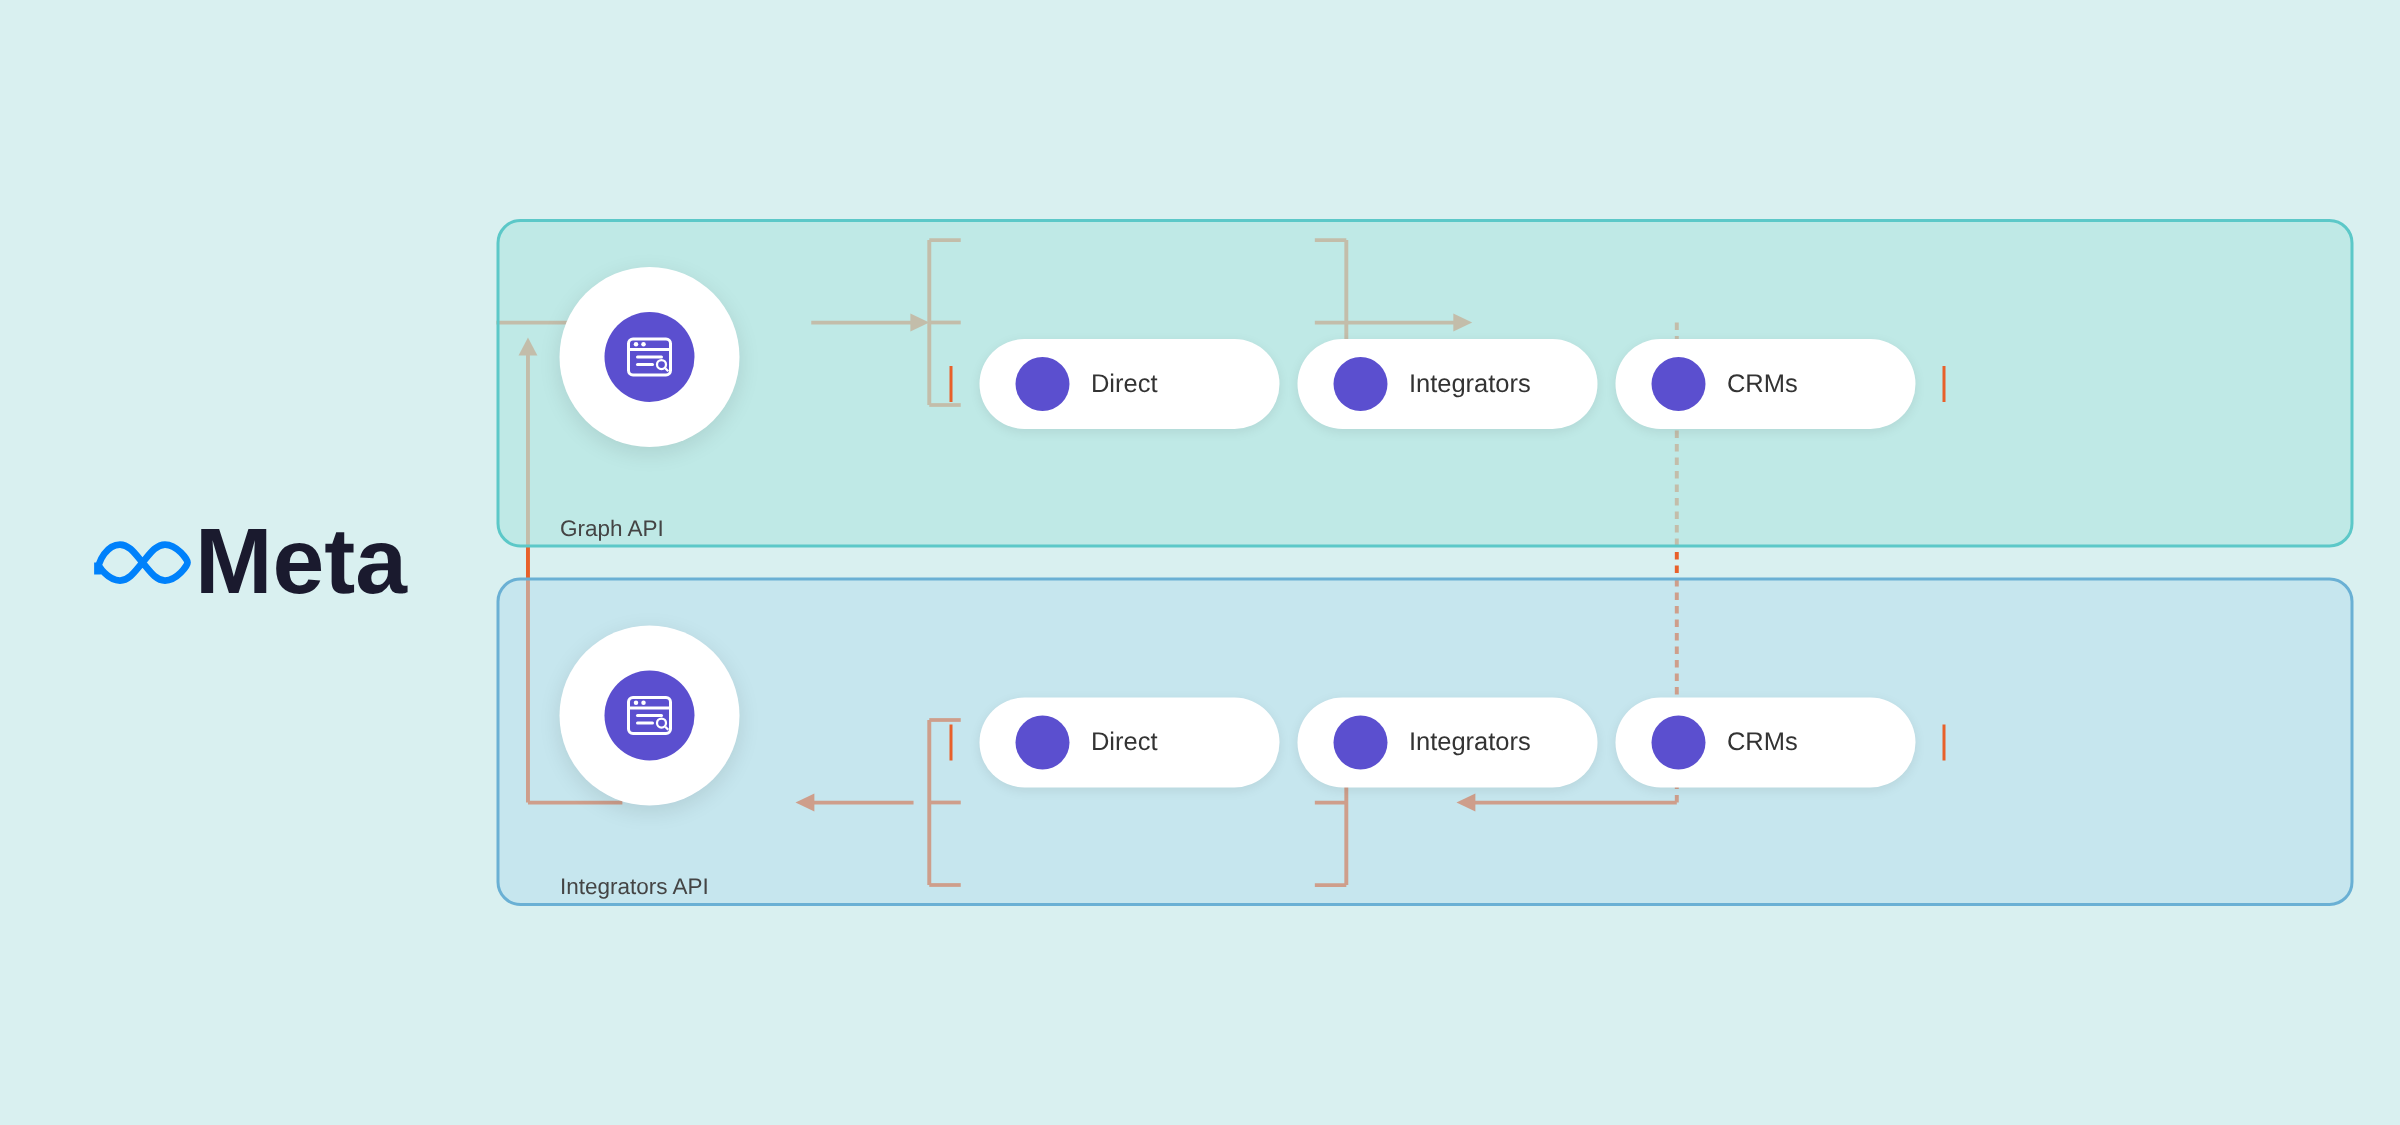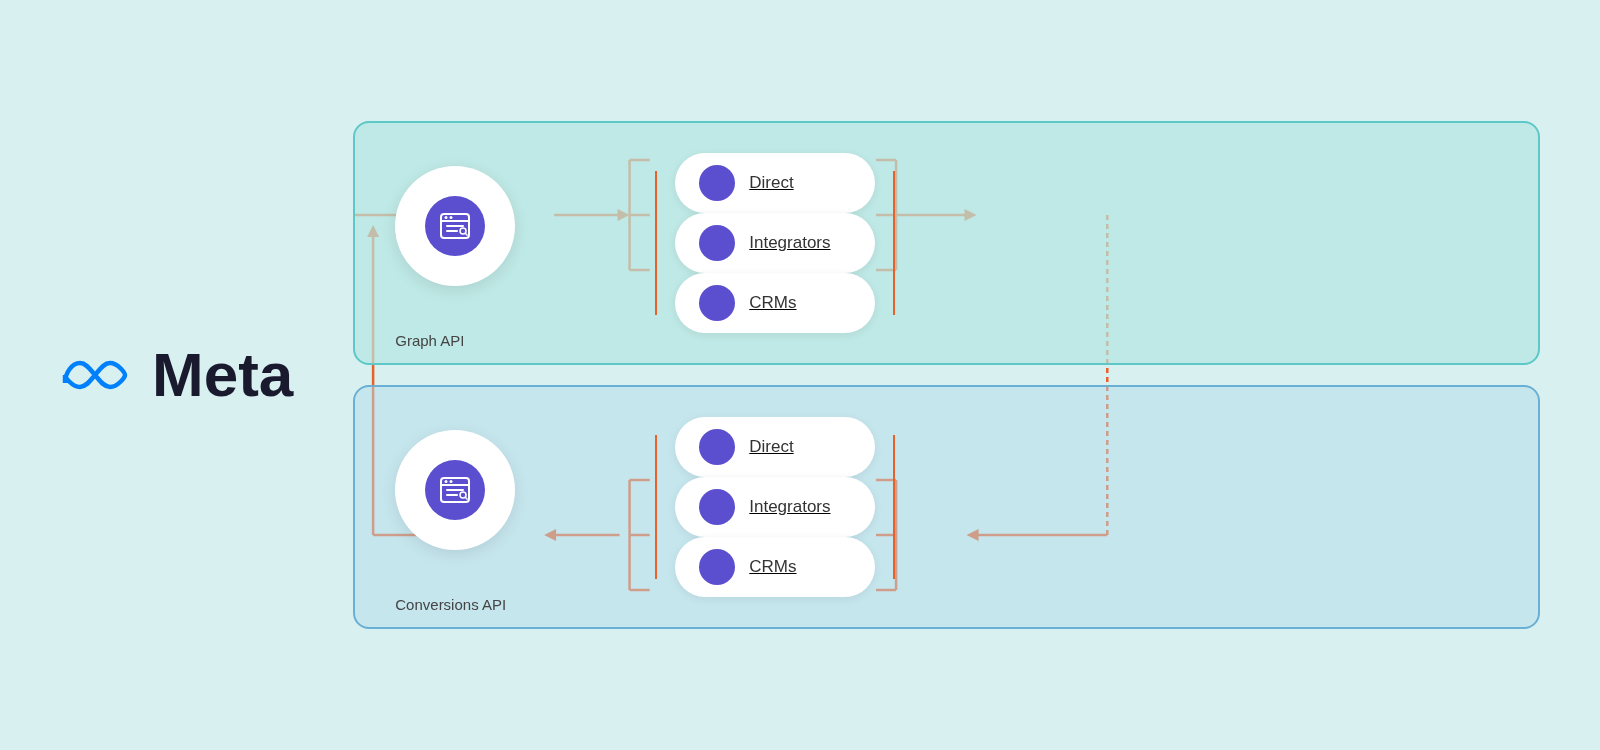--- a/index.html
+++ b/index.html
@@ -20,21 +20,21 @@
       width: 100%;
       height: 100%;
       padding: 40px 60px;
       gap: 0;
     }
 
     
     .meta-logo {
       display: flex;
       align-items: center;
-      gap: 22px;
+      gap: 0;
       flex-shrink: 0;
       margin-right: 60px;
     }
 
     .meta-symbol {
       width: 70px;
       height: 40px;
     }
 
     .meta-text {
@@ -103,23 +103,23 @@
       color: #444;
       text-align: center;
       position: absolute;
       bottom: -28px;
       white-space: nowrap;
     }
 
     
     .options-group {
       display: flex;
-      flex-direction: column;
-      position: relative;
-      text-decoration: underline;
+      flex-direction: row;
+      gap: 12px;
+      position: relative;
     }
 
     .options-group::before {
       content: '';
       position: absolute;
       left: -20px;
       top: 18px;
       bottom: 18px;
       width: 2px;
       background: #e8602a;
@@ -321,21 +321,21 @@
                 <line x1="2" y1="11" x2="30" y2="11" stroke="white" stroke-width="2"></line>
                 <circle cx="7" cy="7.5" r="1.5" fill="white"></circle>
                 <circle cx="12" cy="7.5" r="1.5" fill="white"></circle>
                 <rect x="7" y="15" width="18" height="2" rx="1" fill="white"></rect>
                 <rect x="7" y="20" width="12" height="2" rx="1" fill="white"></rect>
                 <circle cx="24" cy="21" r="3" stroke="white" stroke-width="1.5" fill="none"></circle>
                 <line x1="26.5" y1="23.5" x2="28.5" y2="25.5" stroke="white" stroke-width="1.5"></line>
               </svg>
             </div>
           </div>
-          <span class="node-label">Conversions API</span>
+          <span class="node-label">Integrators API</span>
         </div>
 
         <div style="width:80px;"></div>
 
         <div class="options-group">
           <div class="option-pill">
             <div class="option-dot"></div>
             <span class="option-label">Direct</span>
           </div>
           <div class="option-pill">

